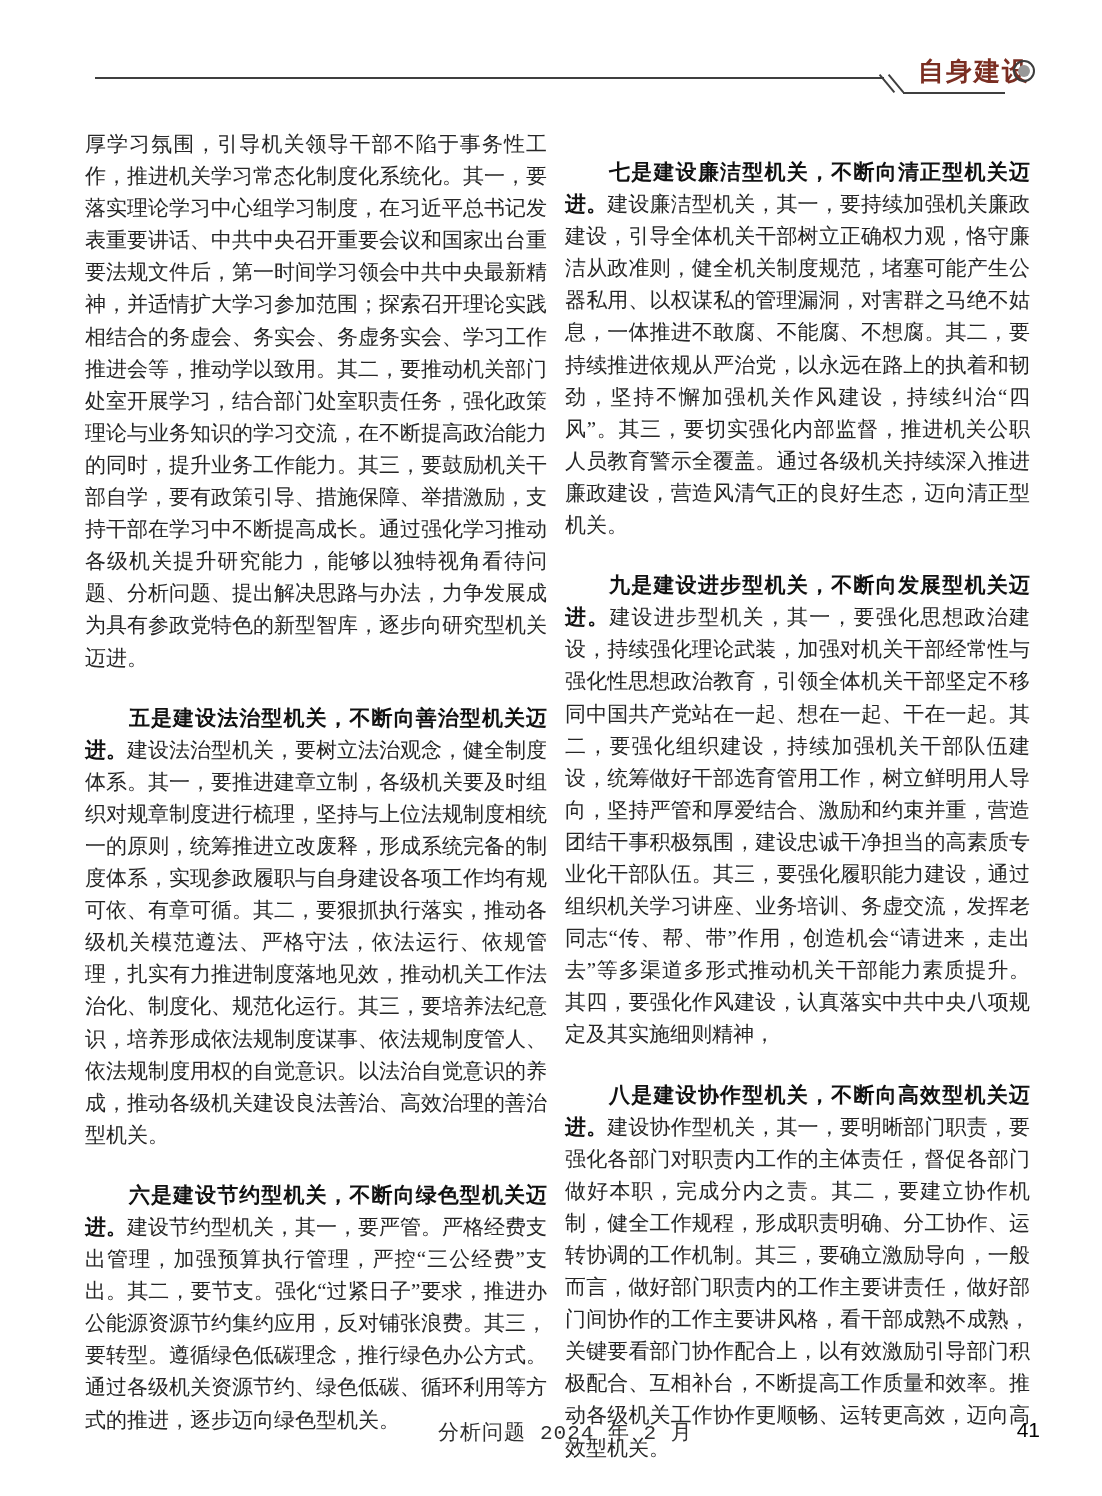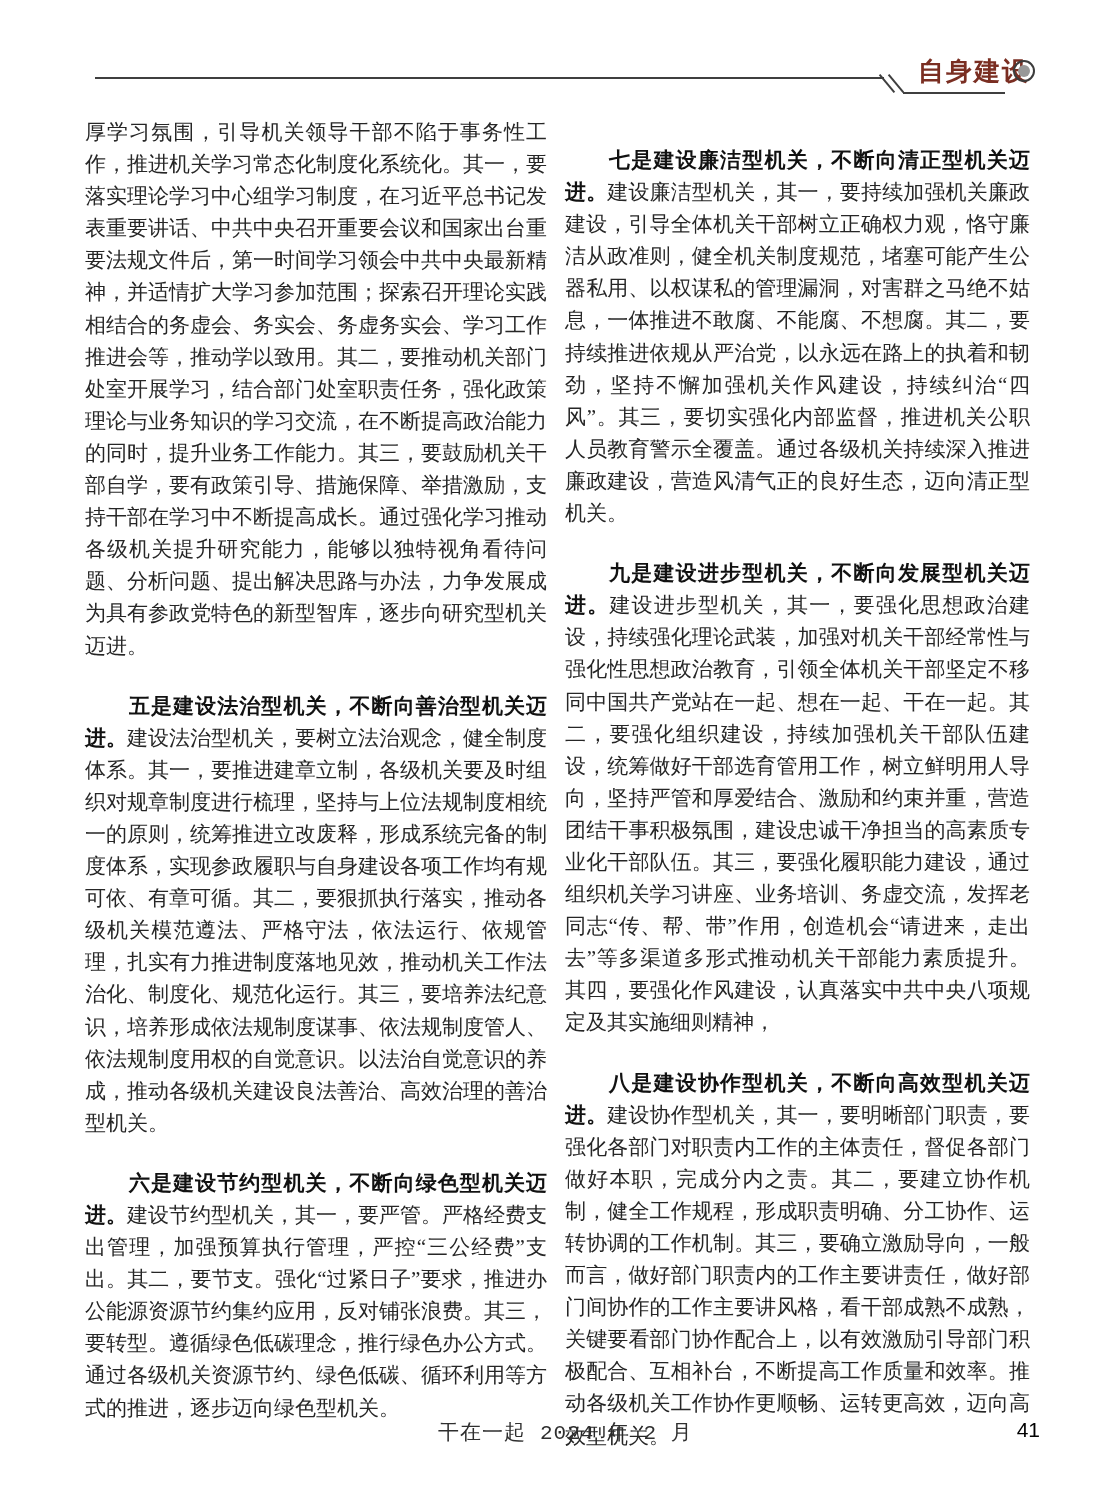--- a/index.html
+++ b/index.html
@@ -65,21 +65,21 @@
   }
 
   
   .article {
     position: absolute;
     left: 85px; top: 116px;
     width: 948px; height: 1260px;
   }
   .column {
     position: absolute;
-    top: 0;
+    top: 12px;
     font-size: 21px;
     line-height: 32.1px;
     text-align: justify;
     text-justify: inter-character;
     color: #262626;
   }
   .column.left  { left: 0;    width: 462px; }
   .column.right { left: 480px; width: 465px; }
 
   .para { margin: 0; }
@@ -133,16 +133,16 @@
     </section>
   <section class="column right">
       <p class="para indent"><b class="lead">七是建设廉洁型机关，不断向清正型机关迈进。</b>建设廉洁型机关，其一，要持续加强机关廉政建设，引导全体机关干部树立正确权力观，恪守廉洁从政准则，健全机关制度规范，堵塞可能产生公器私用、以权谋私的管理漏洞，对害群之马绝不姑息，一体推进不敢腐、不能腐、不想腐。其二，要持续推进依规从严治党，以永远在路上的执着和韧劲，坚持不懈加强机关作风建设，持续纠治“四风”。其三，要切实强化内部监督，推进机关公职人员教育警示全覆盖。通过各级机关持续深入推进廉政建设，营造风清气正的良好生态，迈向清正型机关。</p>
       <p class="para indent"><b class="lead">九是建设进步型机关，不断向发展型机关迈进。</b>建设进步型机关，其一，要强化思想政治建设，持续强化理论武装，加强对机关干部经常性与强化性思想政治教育，引领全体机关干部坚定不移同中国共产党站在一起、想在一起、干在一起。其二，要强化组织建设，持续加强机关干部队伍建设，统筹做好干部选育管用工作，树立鲜明用人导向，坚持严管和厚爱结合、激励和约束并重，营造团结干事积极氛围，建设忠诚干净担当的高素质专业化干部队伍。其三，要强化履职能力建设，通过组织机关学习讲座、业务培训、务虚交流，发挥老同志“传、帮、带”作用，创造机会“请进来，走出去”等多渠道多形式推动机关干部能力素质提升。其四，要强化作风建设，认真落实中共中央八项规定及其实施细则精神，</p>
       <p class="para indent"><b class="lead">八是建设协作型机关，不断向高效型机关迈进。</b>建设协作型机关，其一，要明晰部门职责，要强化各部门对职责内工作的主体责任，督促各部门做好本职，完成分内之责。其二，要建立协作机制，健全工作规程，形成职责明确、分工协作、运转协调的工作机制。其三，要确立激励导向，一般而言，做好部门职责内的工作主要讲责任，做好部门间协作的工作主要讲风格，看干部成熟不成熟，关键要看部门协作配合上，以有效激励引导部门积极配合、互相补台，不断提高工作质量和效率。推动各级机关工作协作更顺畅、运转更高效，迈向高效型机关。</p>
     </section>
 </main>
 
 <footer>
   <div class="footer-center">
-    <span>干在一起</span><span class="issue">2024 年 2 月</span>
+    <span>分析问题</span><span class="issue">2024 年 2 月</span>
   </div>
   <div class="page-number">41</div>
 </footer>
 
 </body></html>

